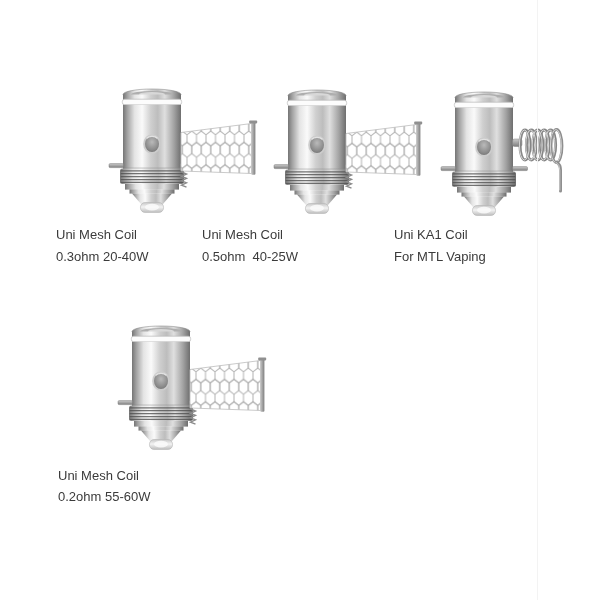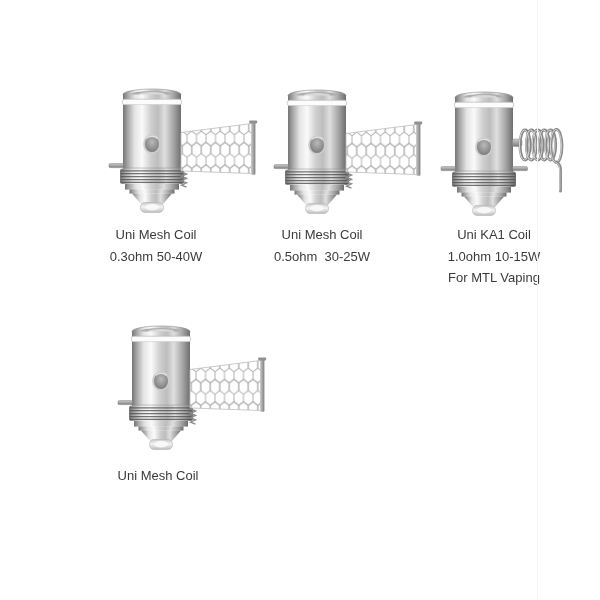--- a/index.html
+++ b/index.html
@@ -1,21 +1,21 @@
 <!DOCTYPE html>
 <html><head>
 <meta charset="utf-8">
 <style>
   html,body{margin:0;padding:0;background:#ffffff;}
   .canvas{position:relative;width:600px;height:600px;background:#ffffff;overflow:hidden;
           font-family:"Liberation Sans",sans-serif;}
   .card{position:absolute;}
   .coil{position:absolute;top:0;width:148px;height:130px;overflow:visible;}
   svg{overflow:visible;}
-  .caption{position:absolute;left:0;width:100%;margin:0;text-align:center;
+  .caption{position:absolute;left:0;width:100%;margin:0;text-align:left;
            color:#3b3b3b;font-size:13px;line-height:21.5px;}
   .caption .line{white-space:pre-wrap;}
   #card1{left:16px;top:70px;width:200px;height:240px;}
   #card1 .coil{left:55px;}
   #card1 .caption{top:138px;}
   #card2{left:162px;top:71px;width:240px;height:240px;}
   #card2 .coil{left:74px;}
   #card2 .caption{top:137px;}
   #card3{left:354px;top:73px;width:200px;height:240px;}
   #card3 .coil{left:49px;}
@@ -135,48 +135,48 @@
       </g>
     </defs>
   </svg>
 
   <figure class="card" id="card1">
     <svg class="coil" viewBox="0 0 148 130">
         <use href="#sym-mesh"></use>
       </svg>
     <figcaption class="caption">
       <div class="line">Uni Mesh Coil</div>
-      <div class="line">0.3ohm 50-40W</div>
+      <div class="line">0.3ohm 20-40W</div>
     </figcaption>
   </figure>
 
   <figure class="card" id="card2">
     <svg class="coil" viewBox="0 0 148 130">
         <use href="#sym-mesh"></use>
       </svg>
     <figcaption class="caption">
       <div class="line">Uni Mesh Coil</div>
-      <div class="line">0.5ohm  30-25W</div>
+      <div class="line">0.5ohm  40-25W</div>
     </figcaption>
   </figure>
 
   <figure class="card" id="card3">
     <svg class="coil" viewBox="0 0 148 130">
         <use href="#sym-wire"></use>
       </svg>
     <figcaption class="caption">
       <div class="line">Uni KA1 Coil</div>
-      <div class="line">1.0ohm 10-15W</div>
       <div class="line">For MTL Vaping</div>
     </figcaption>
   </figure>
 
   <figure class="card" id="card4">
     <svg class="coil" viewBox="0 0 148 130">
         <use href="#sym-mesh"></use>
       </svg>
     <figcaption class="caption">
       <div class="line">Uni Mesh Coil</div>
+      <div class="line">0.2ohm 55-60W</div>
     </figcaption>
   </figure>
 
   <div class="edge-line"></div>
 </div>
 
 </body></html>

